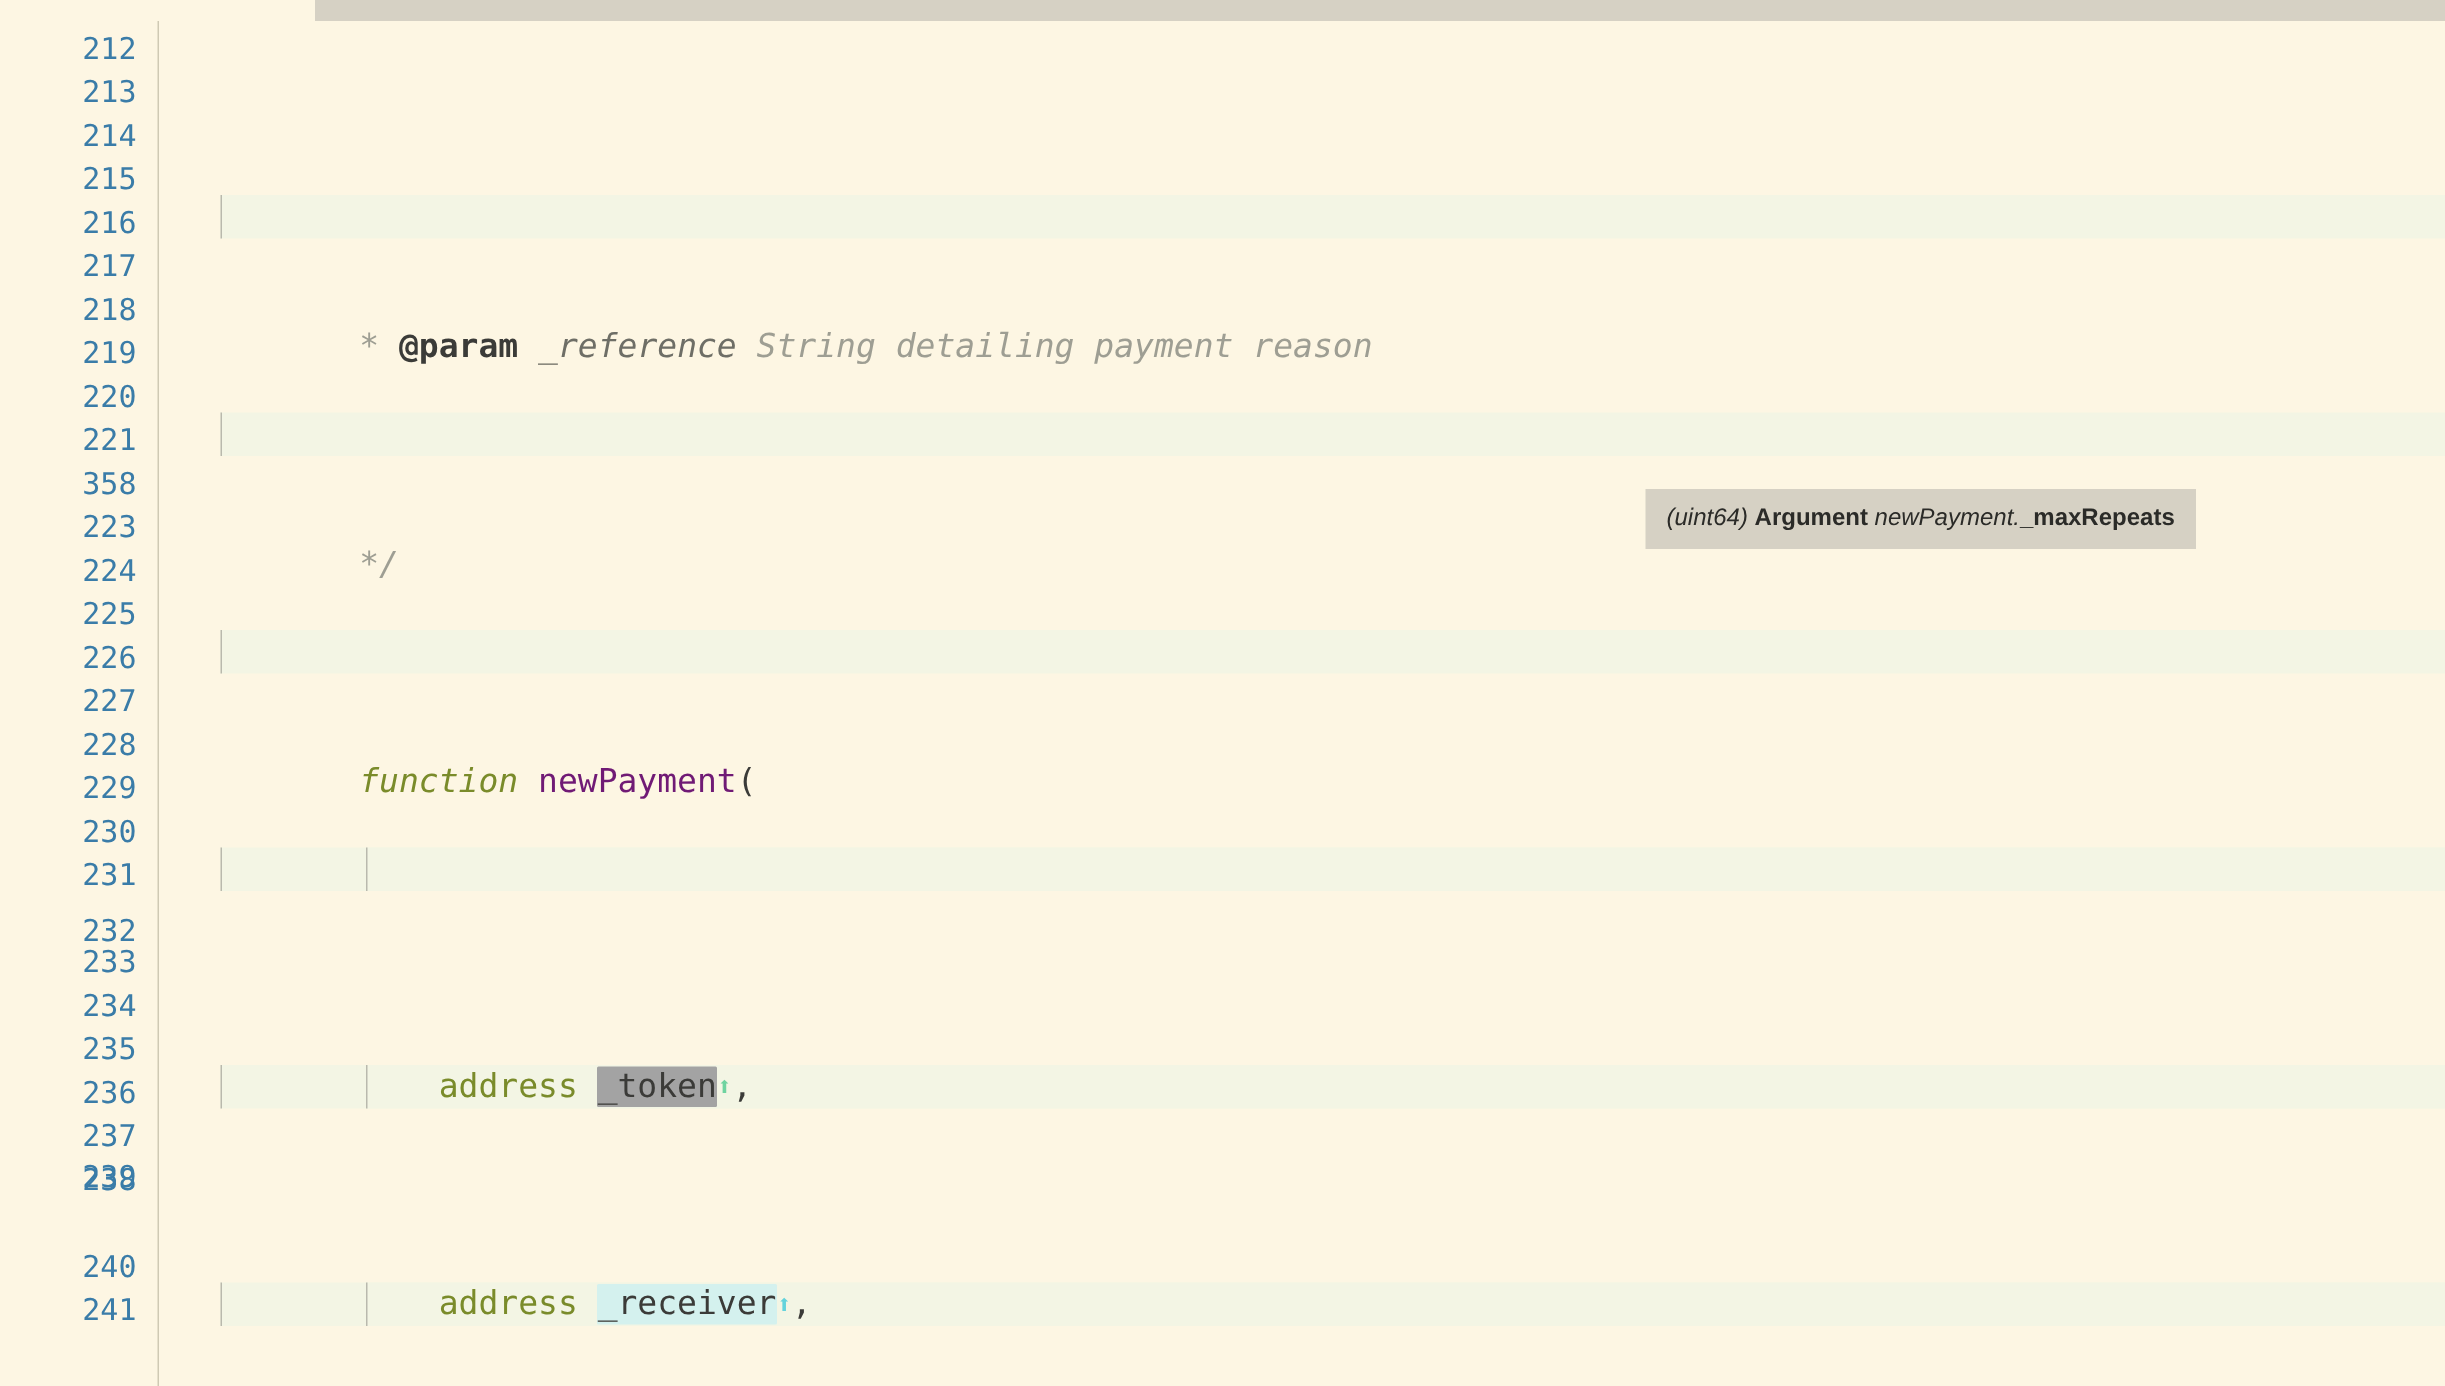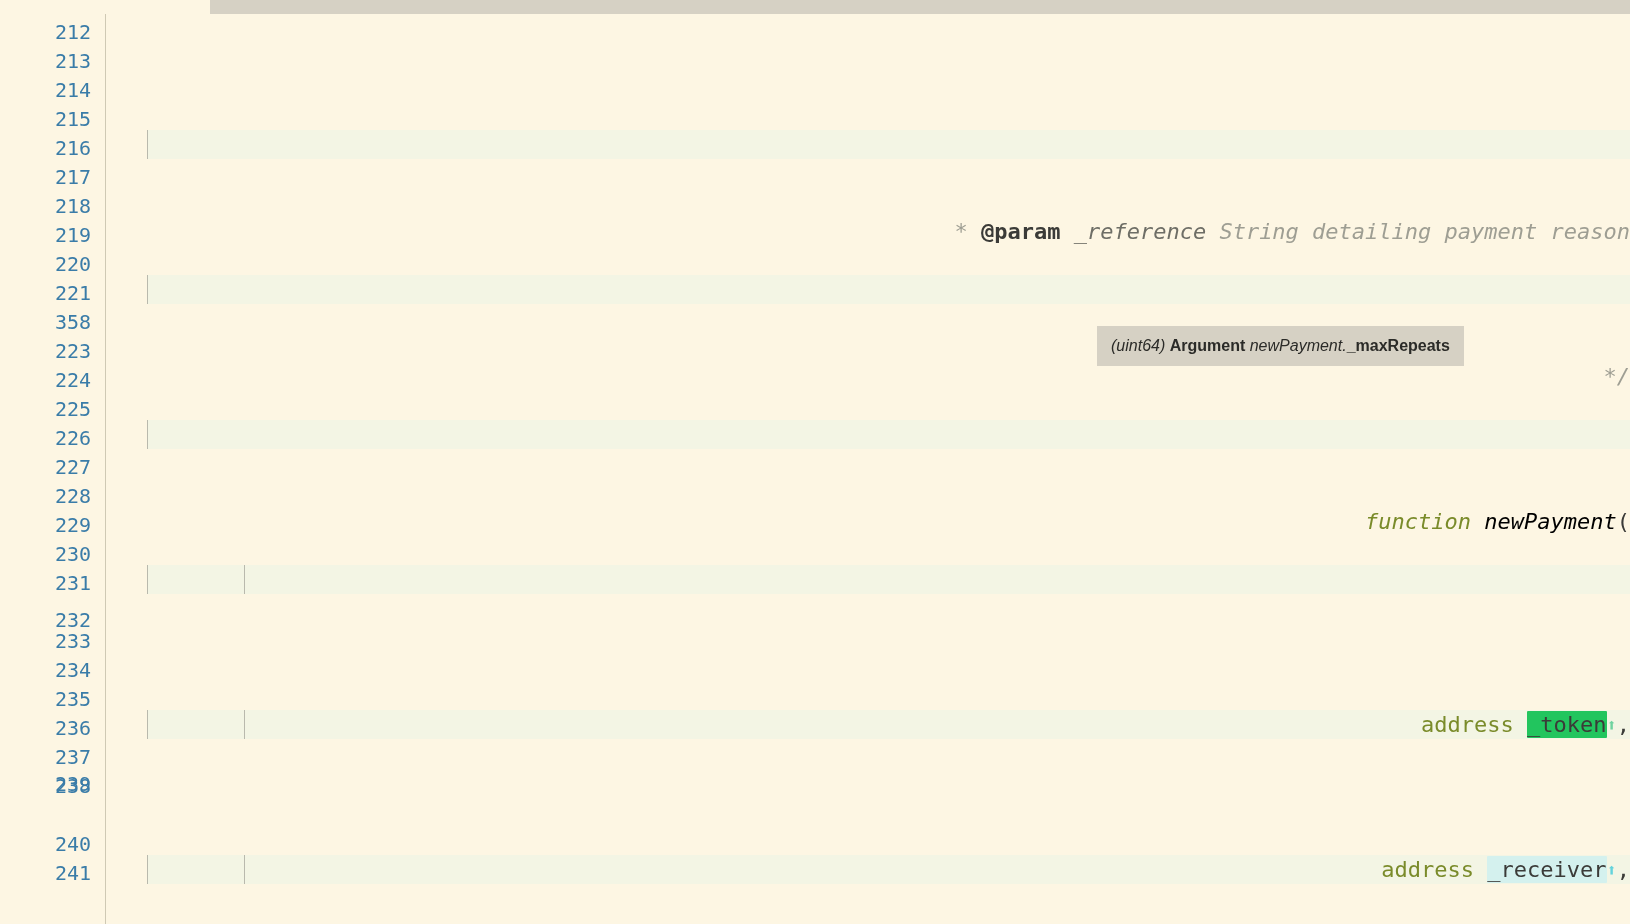--- a/index.html
+++ b/index.html
@@ -66,43 +66,42 @@
     line-height: 29px;
     font-family: "DejaVu Sans Mono", monospace;
     color: #3b3b38;
     white-space: pre;
   }
   .row {
     position: relative;
     height: 29px;
     line-height: 29px;
     white-space: pre;
-    text-align: right;
   }
 
   
   .scope-a { position:absolute; left:40px; top:0; width:1523px; height:29px; background:#f3f5e4; }
   .scope-b { position:absolute; left:137px; top:0; width:1426px; height:29px; background:#f3f5e4; }
 
   
   .guide { position:absolute; top:0; width:1px; height:29px; background:#b9b9ad; }
 
   .txt { position: relative; z-index: 3; display:inline-block; }            
   .kw-i     { color:#7a8b2a; font-style:italic; }
-  .fn       { color:#000000;font-style:italic; }            
+  .fn       { color:#701a75; }            
   .type     { color:#7a8b2a; }
   .punct    { color:#3b3b38; }
   .comment  { color:#9e9e93; font-style:italic; }
   .docstar  { color:#9e9e93; font-style:italic; }
   .docparam { color:#3b3b38; font-weight:bold; }
   .docname  { color:#6e6e66; font-style:italic; }
 
   
   .p          { border-radius:1px; padding:1px 0; }
-  .p-token    { background:#22c55e; }
+  .p-token    { background:#a3a3a3; }
   .p-receiver { background:#d4f1ee; }
 
   
   .ar { font-size:17px; line-height:0; position:relative; top:-1px; }
   .ar-token    { color:#6fd3a0; }
   .ar-receiver { color:#63d3dc; }
 
   
   #tooltip {
     position:absolute;

